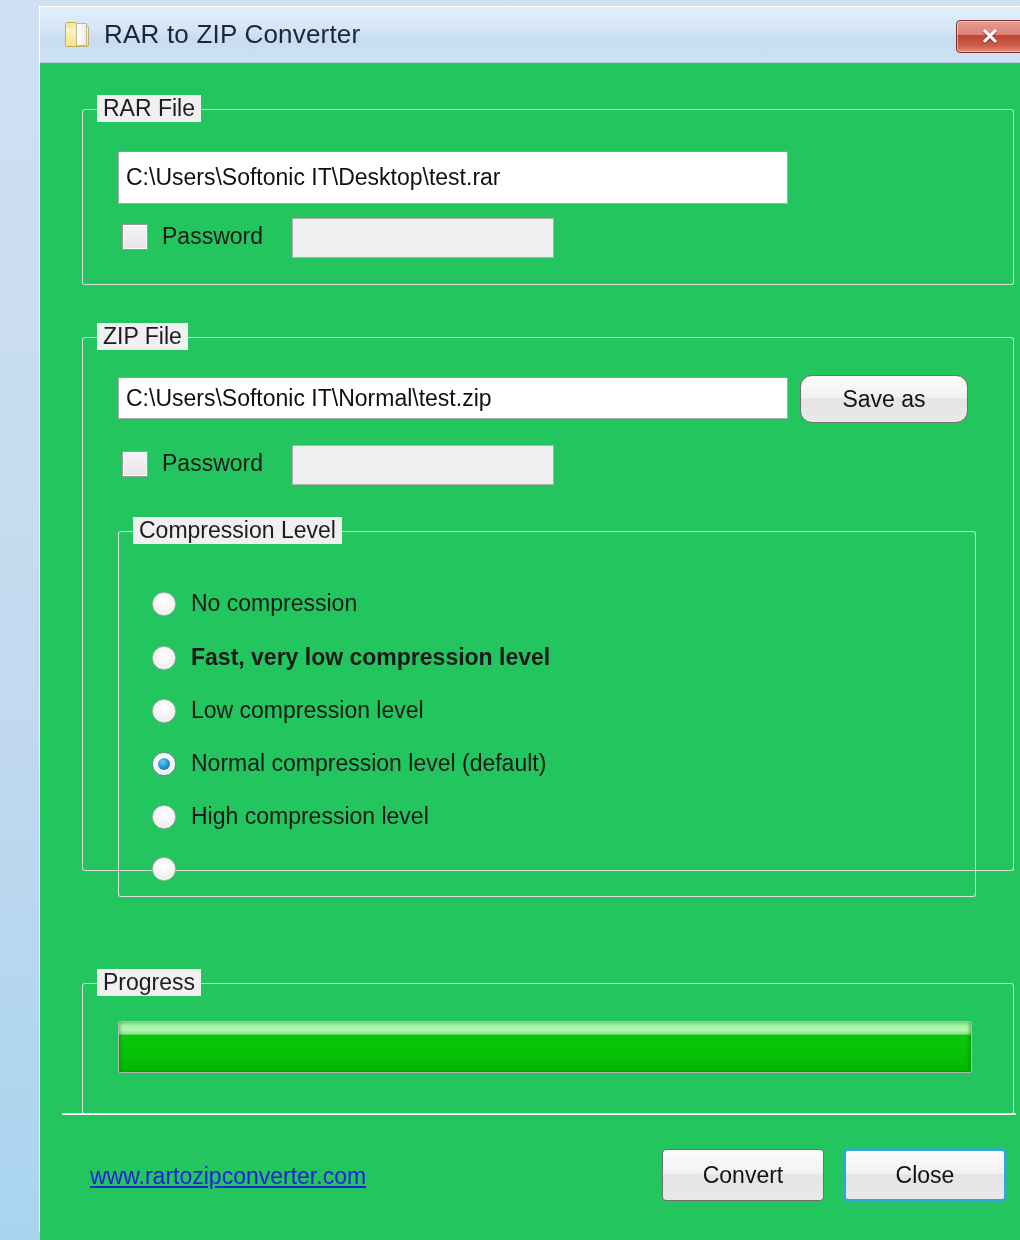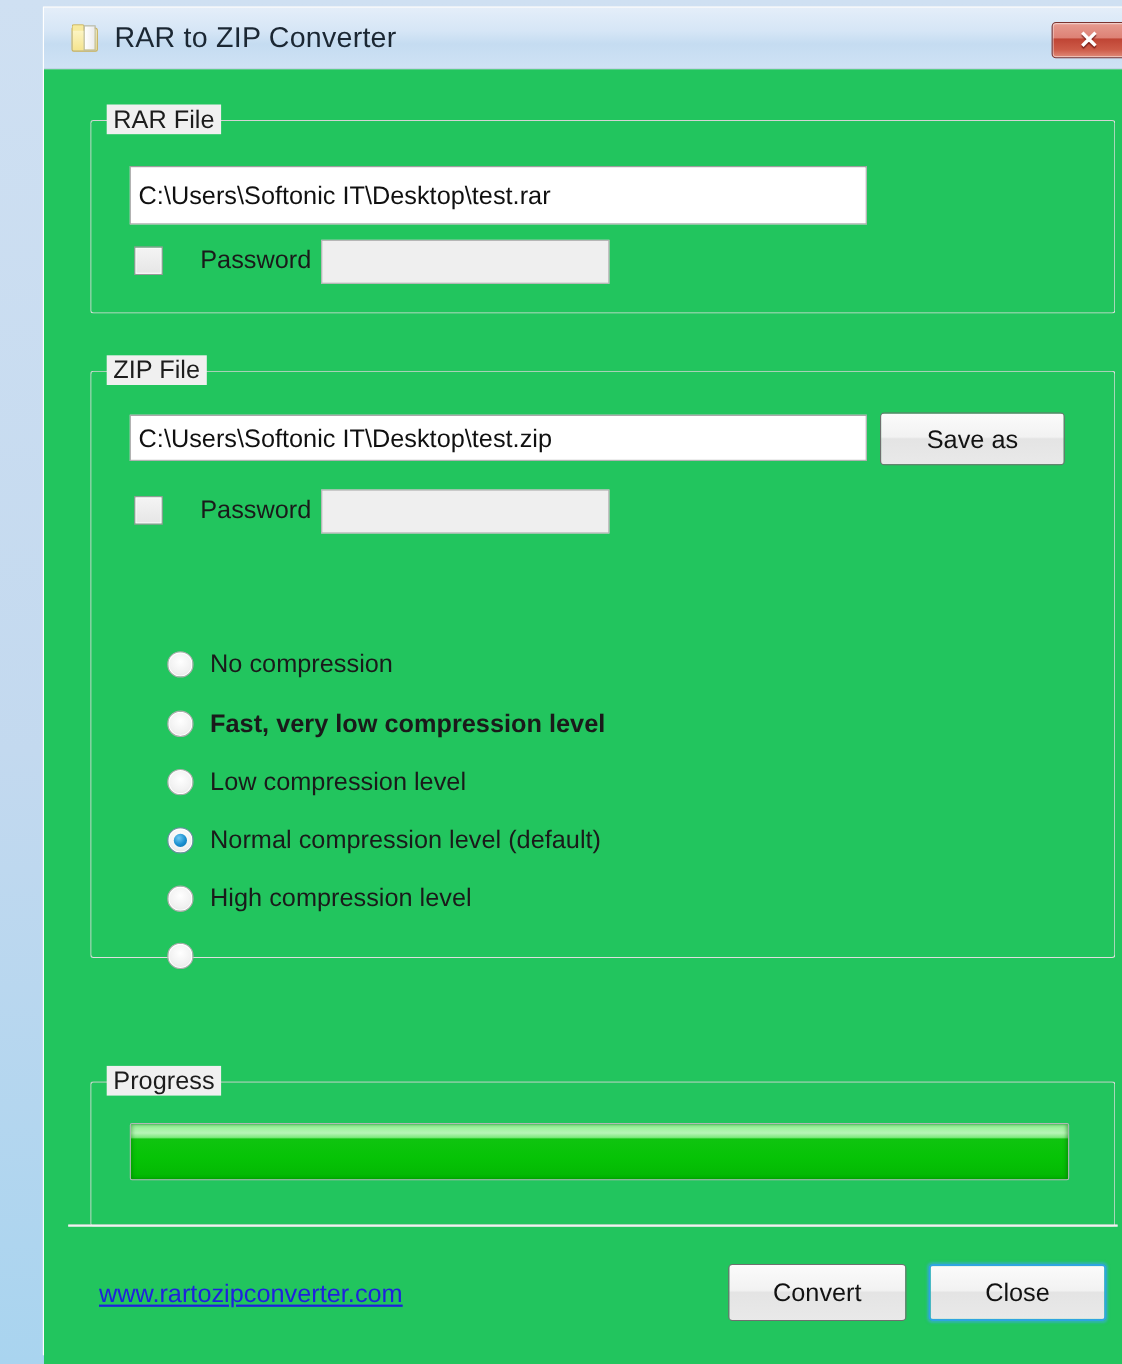--- a/index.html
+++ b/index.html
@@ -167,21 +167,21 @@
     font-size: 23px;
     color: #121212;
     cursor: pointer;
   }
   .button.focused {
     border: 2px solid #2fa5e0;
     box-shadow: 0 0 2px 1px rgba(60,170,230,0.55);
   }
 
   
-  .checkrow { position: absolute; display: flex; align-items: center; gap: 20px; }
+  .checkrow { position: absolute; display: flex; align-items: center; }
   .checkbox {
     width: 26px; height: 26px;
     box-sizing: border-box;
     border: 1px solid #9a9a9a;
     background: linear-gradient(to bottom, #f4f4f4 0%, #e6e6e6 100%);
     box-shadow: inset 0 0 0 1px #ffffff;
     cursor: pointer;
     flex: 0 0 auto;
   }
   .checkrow .clabel {
@@ -290,33 +290,36 @@
         <span class="checkbox"></span>
         <span class="clabel">Password</span>
       </div>
 
       <div class="textbox disabled" style="left:252px; top:155px; width:262px; height:40px;" placeholder=""></div>
 
       <div class="groupbox" style="left:42px; top:274px; width:932px; height:534px;">
         <span class="group-legend">ZIP File</span>
       </div>
 
-      <div class="textbox" style="left:78px; top:314px; width:670px; height:42px;" placeholder="">C:\Users\Softonic IT\Desktop\test.zip</div>
-
-      <div class="button" style="left:760px; top:312px; width:168px; height:48px;">
+      <div class="textbox" style="left:78px; top:314px; width:670px; height:42px;" placeholder="">C:\Users\Softonic IT\Normal\test.zip</div>
+
+      <div class="button" style="left:760px; top:312px; width:168px; height:48px;border-radius:12px;">
         <span>Save as</span>
       </div>
 
       <div class="checkrow" style="left:82px; top:387px;">
         <span class="checkbox"></span>
         <span class="clabel">Password</span>
       </div>
 
       <div class="textbox disabled" style="left:252px; top:382px; width:262px; height:40px;" placeholder=""></div>
 
+      <div class="groupbox" style="left:78px; top:468px; width:858px; height:366px;">
+        <span class="group-legend">Compression Level</span>
+      </div>
 
       <div class="radiorow" style="left:112px; top:527px;">
         <span class="radio"></span>
         <span class="rlabel">No compression</span>
       </div>
 
       <div class="radiorow" style="left:112px; top:581px;font-weight:bold;">
         <span class="radio"></span>
         <span class="rlabel">Fast, very low compression level</span>
       </div>

